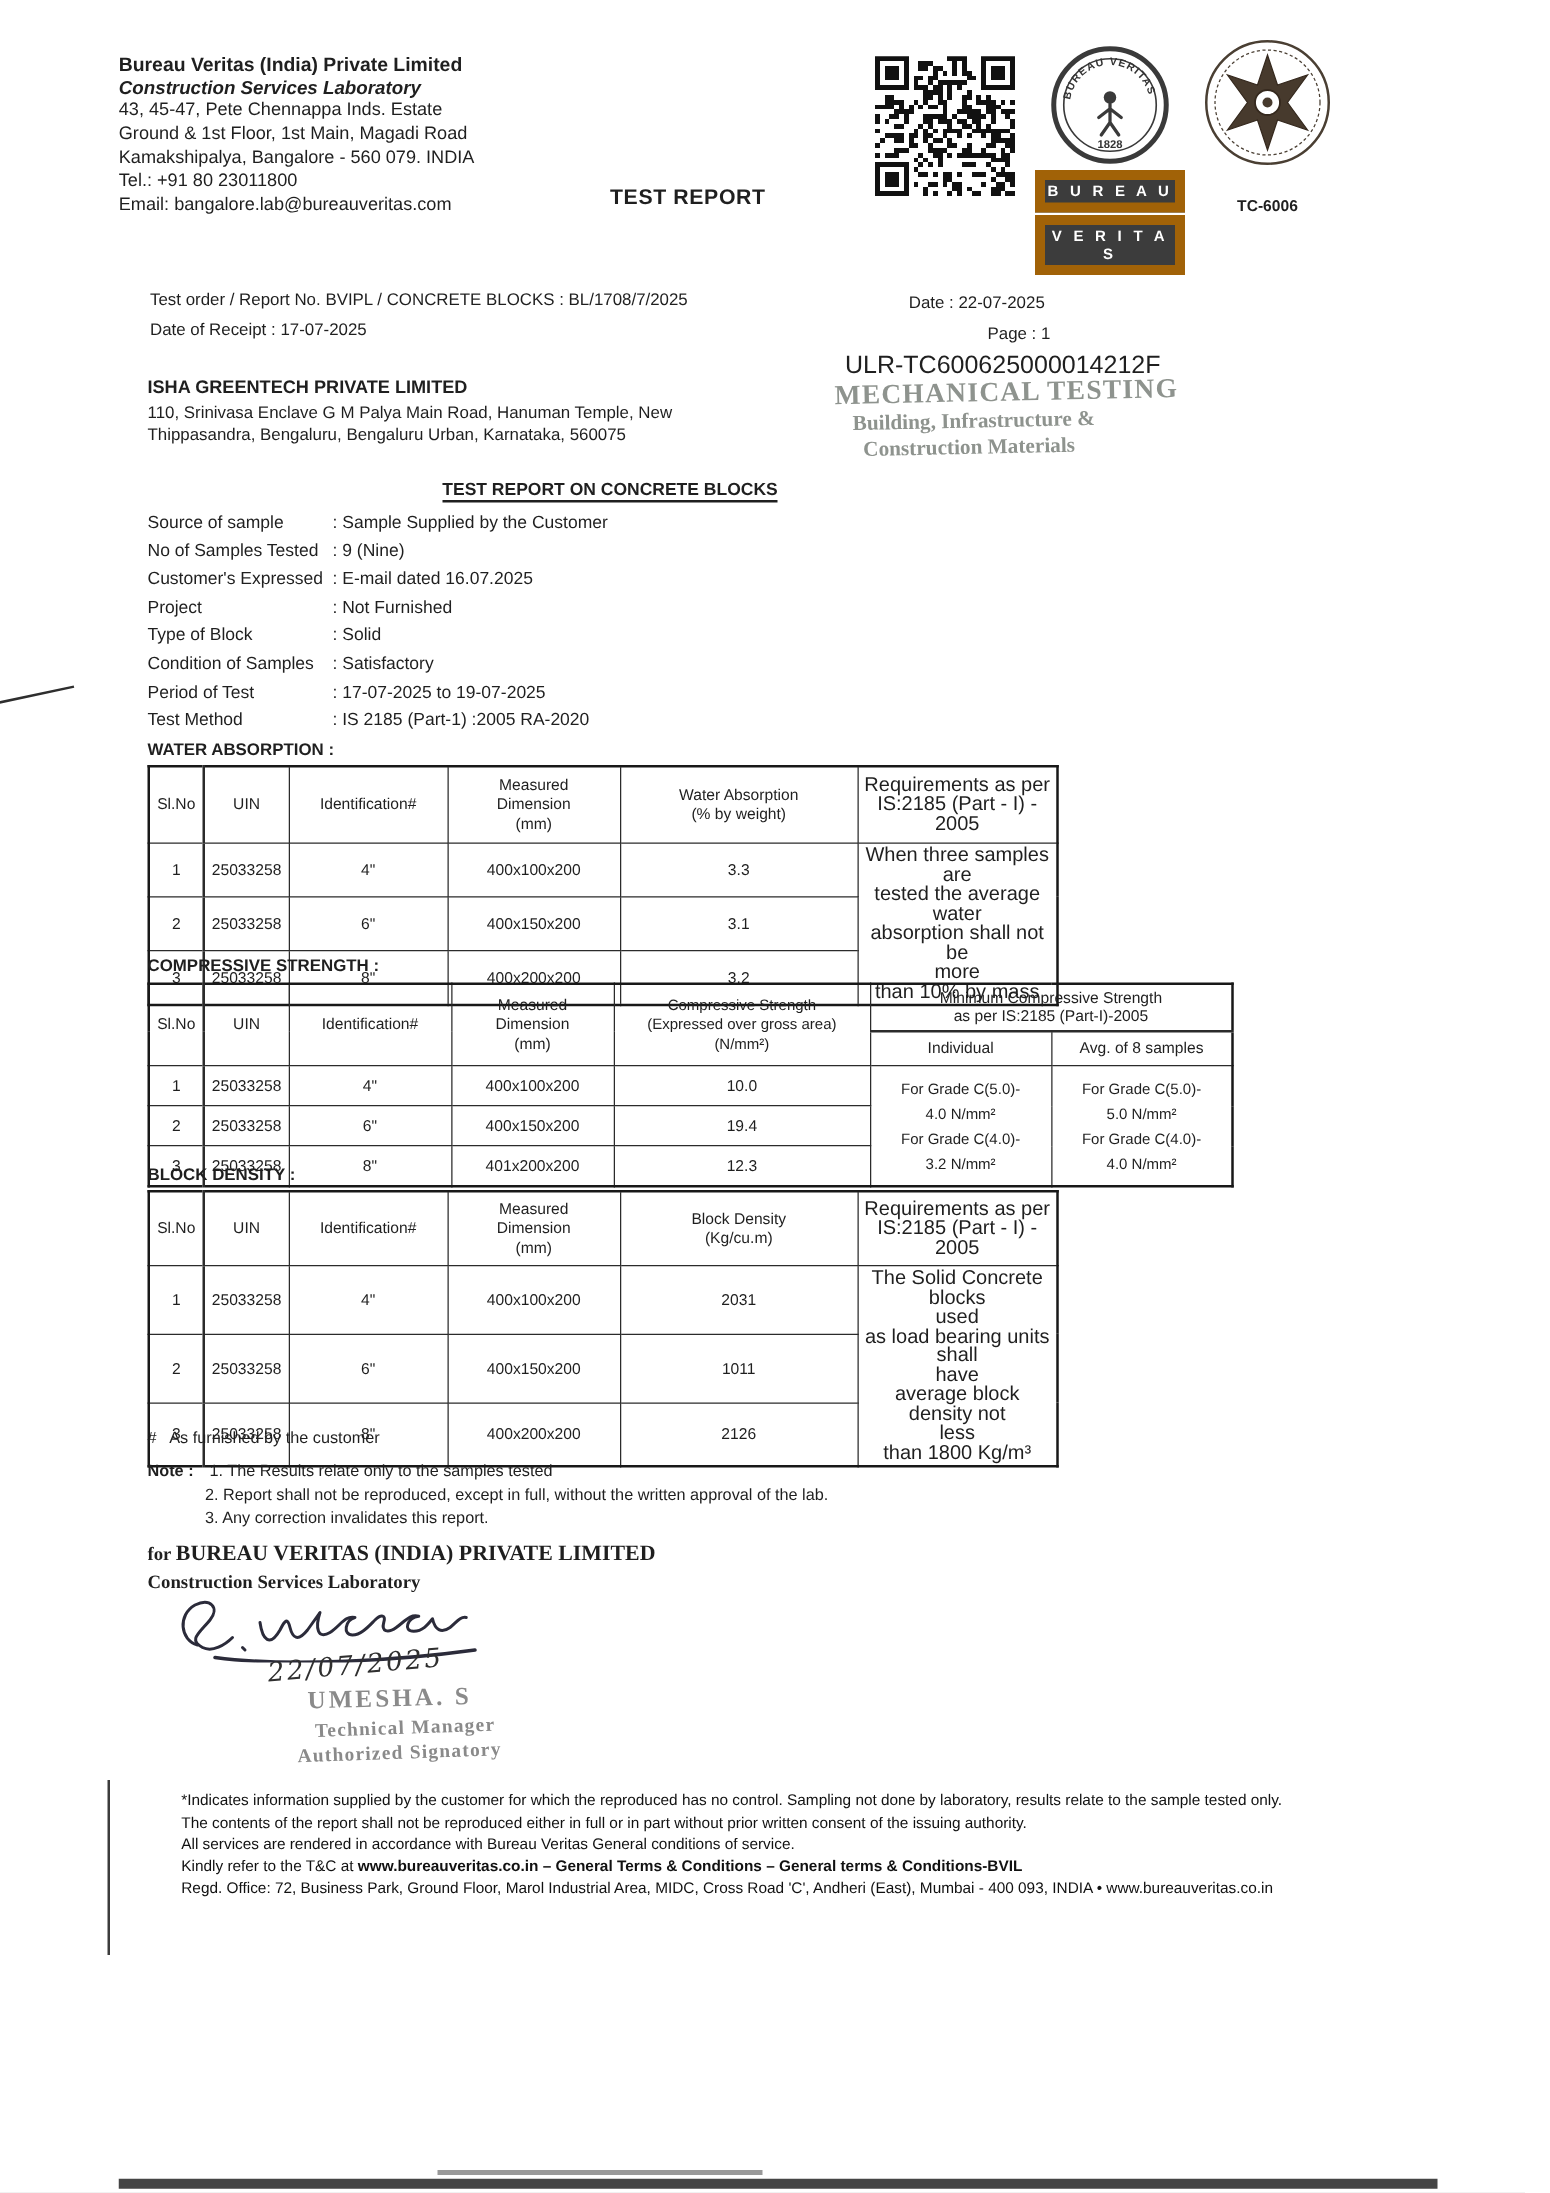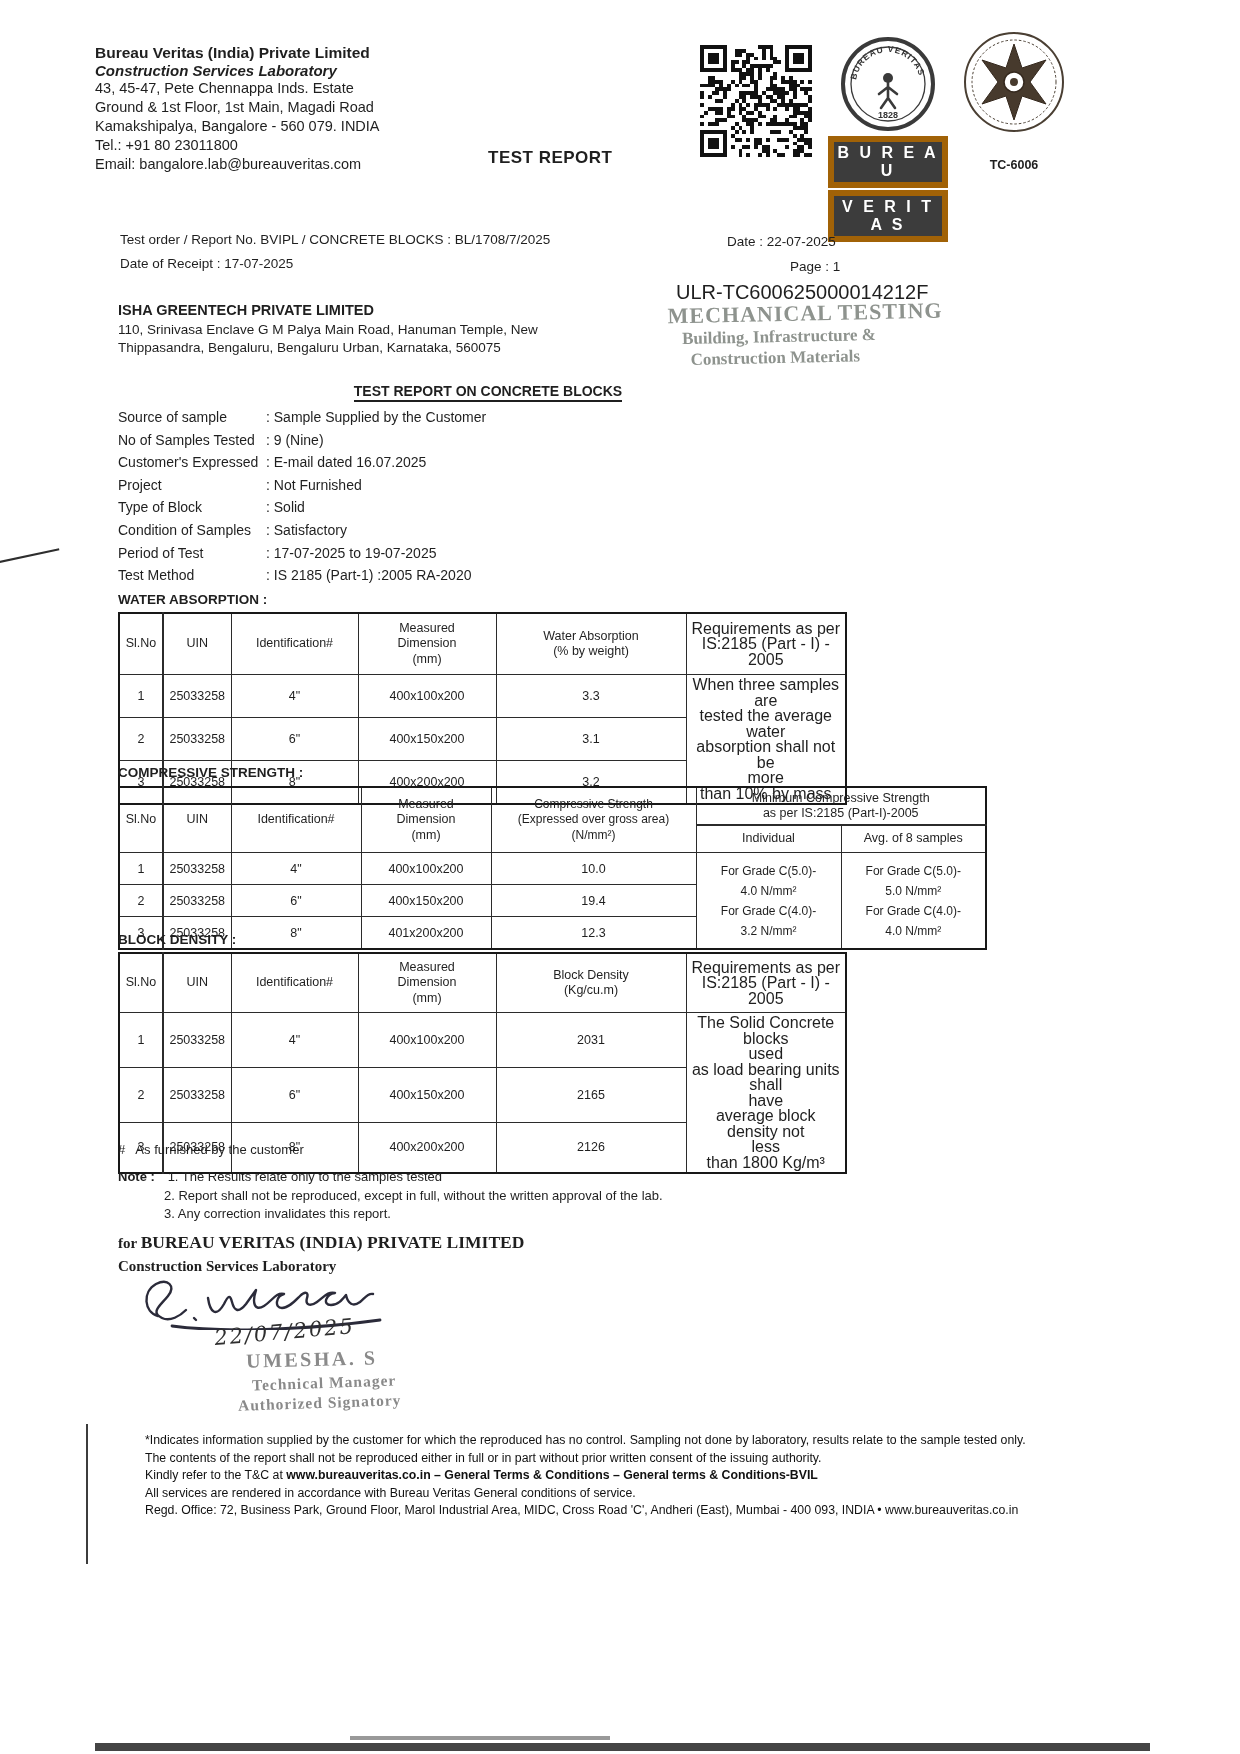--- a/index.html
+++ b/index.html
@@ -8,22 +8,22 @@
   .abs{position:absolute;}
   .ml{white-space:pre-line;}
 
   
   .co-name{font-size:15.5px;font-weight:bold;}
   .co-div{font-size:15px;font-weight:bold;font-style:italic;}
   .co-addr{font-size:14.5px;line-height:19px;}
   .doc-title{font-size:17px;font-weight:bold;letter-spacing:.5px;}
 
   .bv-boxes{width:120px;}
-  .bv-box{border:6px solid #a16207;background:#3c3c3c;color:#fff;text-align:center;
-          font-size:16px;font-weight:bold;letter-spacing:3px;padding:2px 0;margin-bottom:2px;}
+  .bv-box{border:8px solid #a16207;background:#3c3c3c;color:#fff;text-align:center;
+          font-size:12px;font-weight:bold;letter-spacing:3px;padding:2px 0;margin-bottom:2px;}
   .tc-code{font-size:12.5px;font-weight:bold;text-align:center;}
 
   
   .meta-line{font-size:13.5px;}
   .ulr-line{font-size:20px;}
   .mech-stamp{color:#8e938e;font-family:"Liberation Serif",serif;font-weight:bold;
               transform:rotate(-1.2deg);width:320px;}
   .mech-stamp .l1{font-size:22px;letter-spacing:1px;line-height:25px;}
   .mech-stamp .l2{font-size:17px;line-height:21px;margin-left:14px;}
   .mech-stamp .l3{font-size:17px;line-height:21px;margin-left:22px;}
@@ -596,21 +596,21 @@
 have
 average block density not
 less
 than 1800 Kg/m³</td>
     </tr>
     <tr>
       <td class="c-sl" style="height:44px;">2</td>
       <td>25033258</td>
       <td>6"</td>
       <td>400x150x200</td>
-      <td>2165</td>
+      <td>1011</td>
     </tr>
     <tr>
       <td class="c-sl" style="height:40px;">3</td>
       <td>25033258</td>
       <td>8"</td>
       <td>400x200x200</td>
       <td>2126</td>
     </tr>
   </tbody>
     </table>
@@ -645,23 +645,23 @@
   <div class="abs hand-date" style="left:214px;top:1320px;">22/07/2025</div>
 
   <div class="abs stamp-gray stamp-name" style="left:246px;top:1348px;">UMESHA. S</div>
   <div class="abs stamp-gray stamp-role" style="left:252px;top:1374px;">Technical Manager</div>
   <div class="abs stamp-gray stamp-role" style="left:238px;top:1394px;">Authorized Signatory</div>
 
   <div class="abs vline" style="left:86px;top:1424px;height:140px;"></div>
   <div class="abs" style="left:145px;top:1432px;width:1030px;">
     <div class="footer-line">*Indicates information supplied by the customer for which the reproduced has no control. Sampling not done by laboratory, results relate to the sample tested only.</div>
     <div class="footer-line">The contents of the report shall not be reproduced either in full or in part without prior written consent of the issuing authority.</div>
+    <div class="footer-line">All services are rendered in accordance with Bureau Veritas General conditions of service.</div>
     <div class="footer-line">
       <span>Kindly refer to the T&amp;C at </span><span class="footer-bold">www.bureauveritas.co.in</span><span class="footer-bold"> – General Terms &amp; Conditions – General terms &amp; Conditions-BVIL</span>
     </div>
-    <div class="footer-line">All services are rendered in accordance with Bureau Veritas General conditions of service.</div>
     <div class="footer-line">Regd. Office: 72, Business Park, Ground Floor, Marol Industrial Area, MIDC, Cross Road 'C', Andheri (East), Mumbai - 400 093, INDIA • www.bureauveritas.co.in</div>
   </div>
 
   <div class="abs scan-bar" style="left:95px;top:1743px;width:1055px;height:8px;"></div>
   <div class="abs scan-bar" style="left:350px;top:1736px;width:260px;height:4px;opacity:.55;"></div>
 
 </div>
 
 </body></html>

